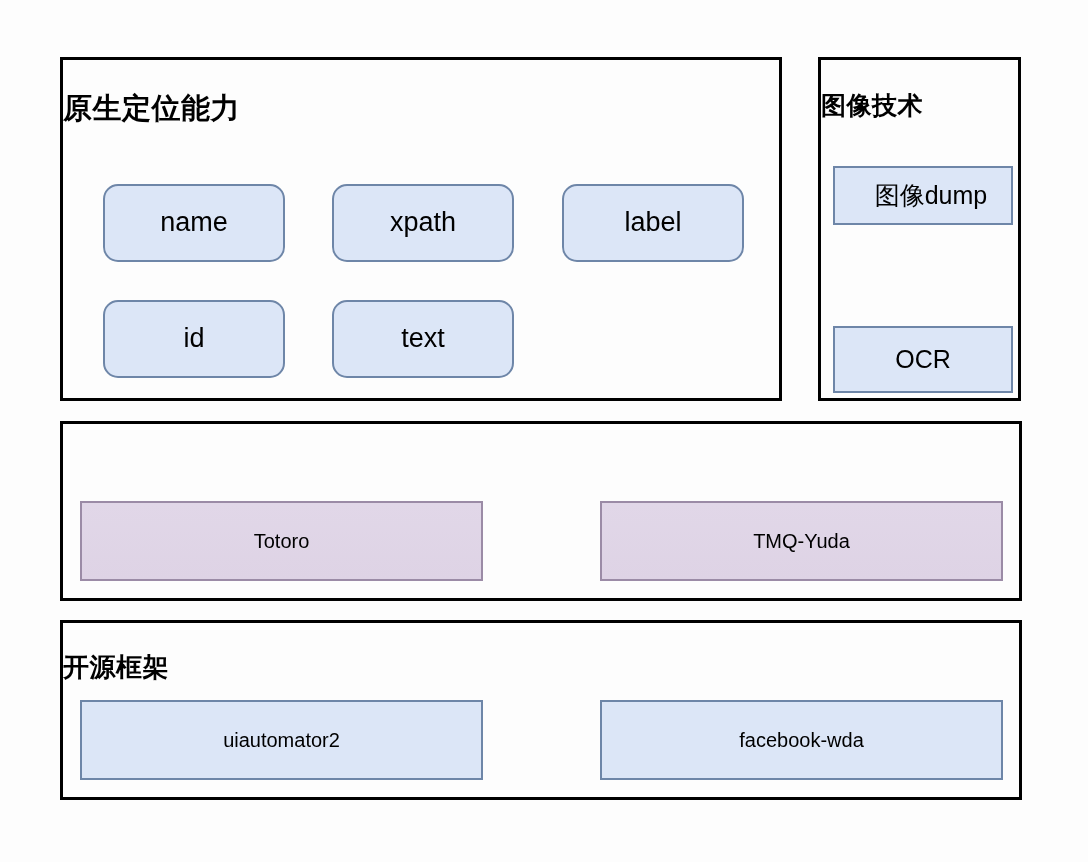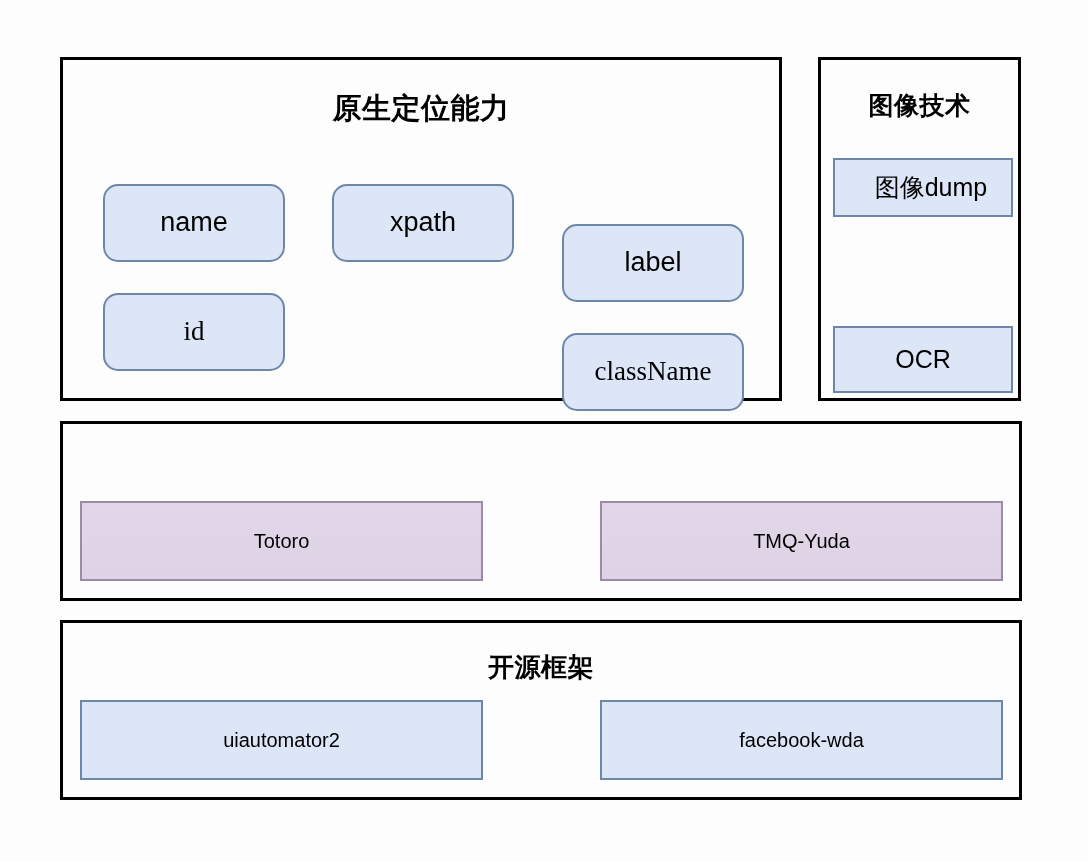--- a/index.html
+++ b/index.html
@@ -22,21 +22,20 @@
   .panel {
     position: absolute;
     border: 3px solid #000000;
     background: #fdfdfd;
     box-sizing: border-box;
   }
   .panel-title {
     position: absolute;
     left: 0;
     width: 100%;
-    text-align: center;
     font-weight: bold;
     color: #000000;
     letter-spacing: 0.5px;
   }
   .node {
     position: absolute;
     box-sizing: border-box;
     display: flex;
     align-items: center;
     justify-content: center;
@@ -67,27 +66,27 @@
   #panel-group .panel-title { top: 23px; font-size: 26px; }
 
   
   #panel-oss    { left: 60px;  top: 620px; width: 962px; height: 180px; }
   #panel-oss .panel-title { top: 27px; font-size: 26px; }
 
   
   .nat-node { width: 182px; height: 78px; font-size: 27px; border-radius: 15px; }
   .nat-c0 { left: 40px;  }
   .nat-c1 { left: 269px; }
-  .nat-c2 { left: 499px; margin-top: 40px; }
+  .nat-c2 { left: 499px; }
   .nat-r0 { top: 124px; }
-  .nat-r1 { top: 233px; font-family: Liberation Serif, serif; }
+  .nat-r1 { top: 240px; }
 
   
   .img-node { left: 12px; width: 180px; font-size: 25px; }
-  #img-node-0 { top: 98px; height: 59px; padding-left: 16px; }
+  #img-node-0 { top: 106px; height: 59px; padding-left: 16px; }
   #img-node-1 { top: 186px; height: 59px; }
   #img-node-2 { top: 266px; height: 67px; }
 
   
   .wide-node { width: 403px; height: 80px; font-size: 20px; }
   .wide-left  { left: 17px;  }
   .wide-right { left: 537px; }
   .wide-row   { top: 77px; }
 </style>
 </head>
@@ -104,22 +103,22 @@
     <div class="node node-blue nat-node nat-c1 nat-r0">
       <span>xpath</span>
     </div>
     <div class="node node-blue nat-node nat-c2 nat-r0">
       <span>label</span>
     </div>
 
     <div class="node node-blue nat-node nat-c0 nat-r1">
       <span>id</span>
     </div>
-    <div class="node node-blue nat-node nat-c2 nat-r1">
-      <span>className</span>
+    <div class="node node-blue nat-node nat-c1 nat-r1">
+      <span>text</span>
     </div>
   </div>
 
   <div class="panel" id="panel-image">
     <div class="panel-title">图像技术</div>
 
     <div class="node node-blue img-node" id="img-node-0">
       <span>图像dump</span>
     </div>
     <div class="node node-blue img-node" id="img-node-2">

